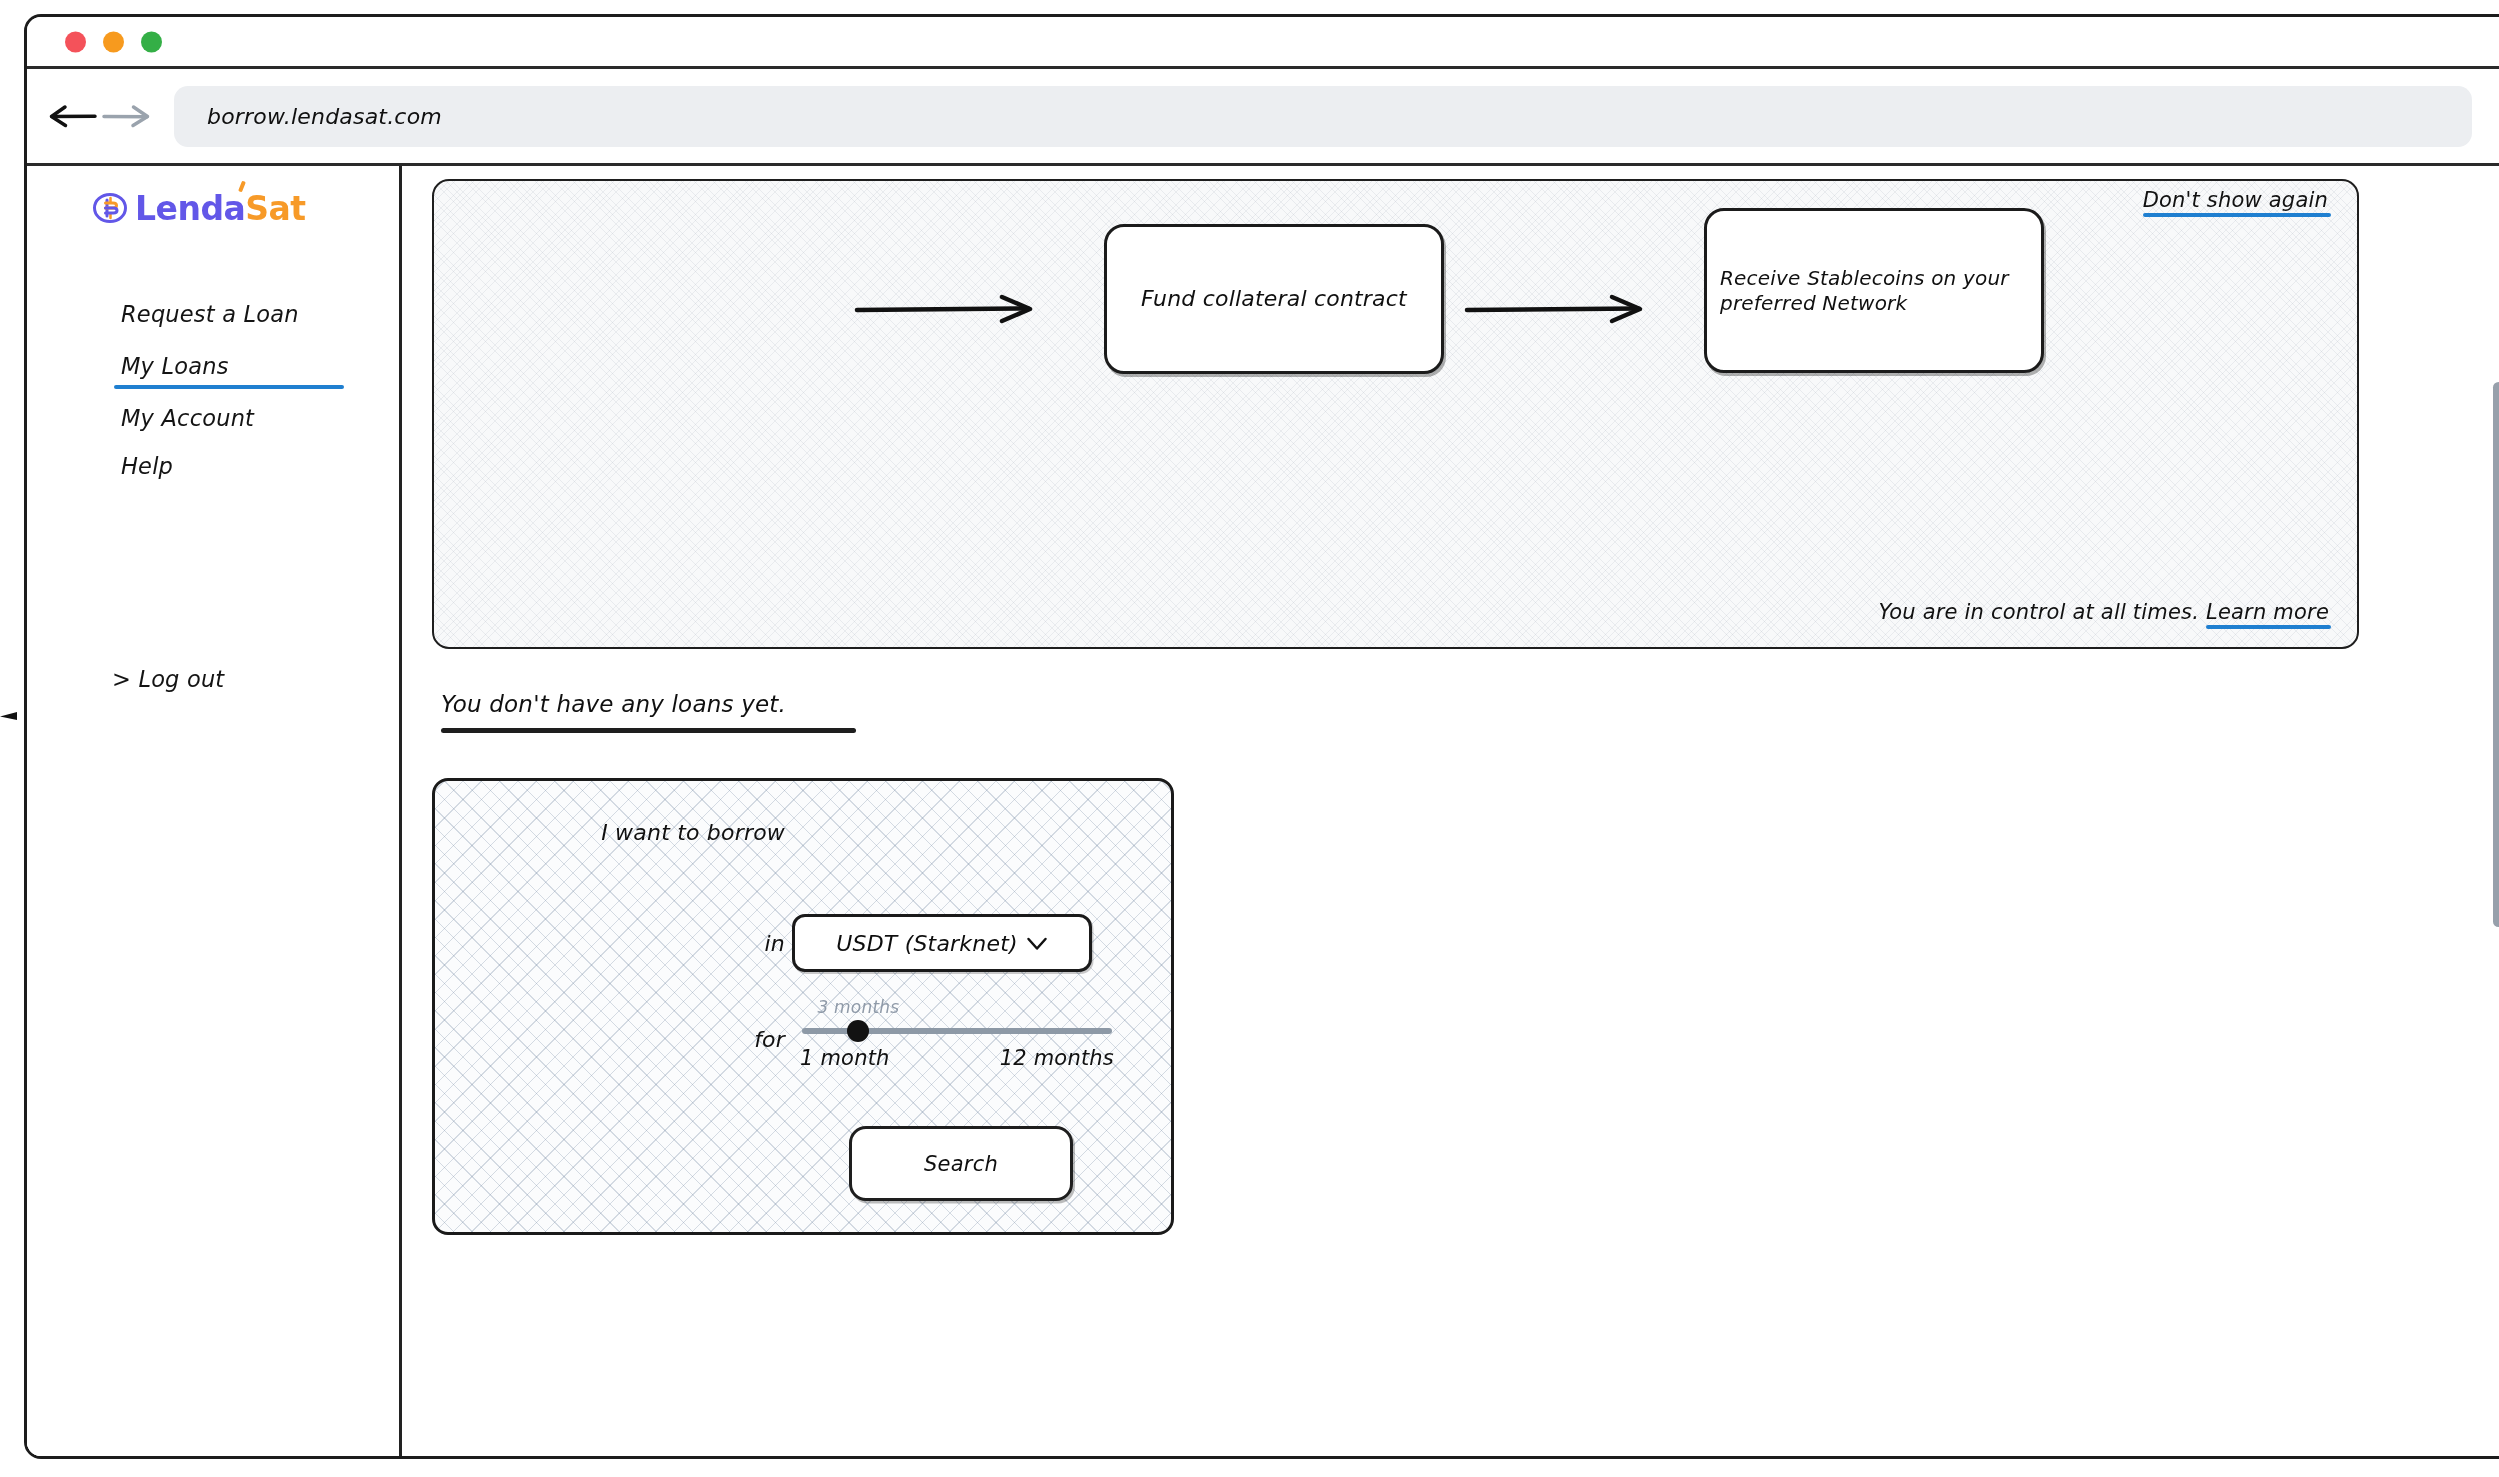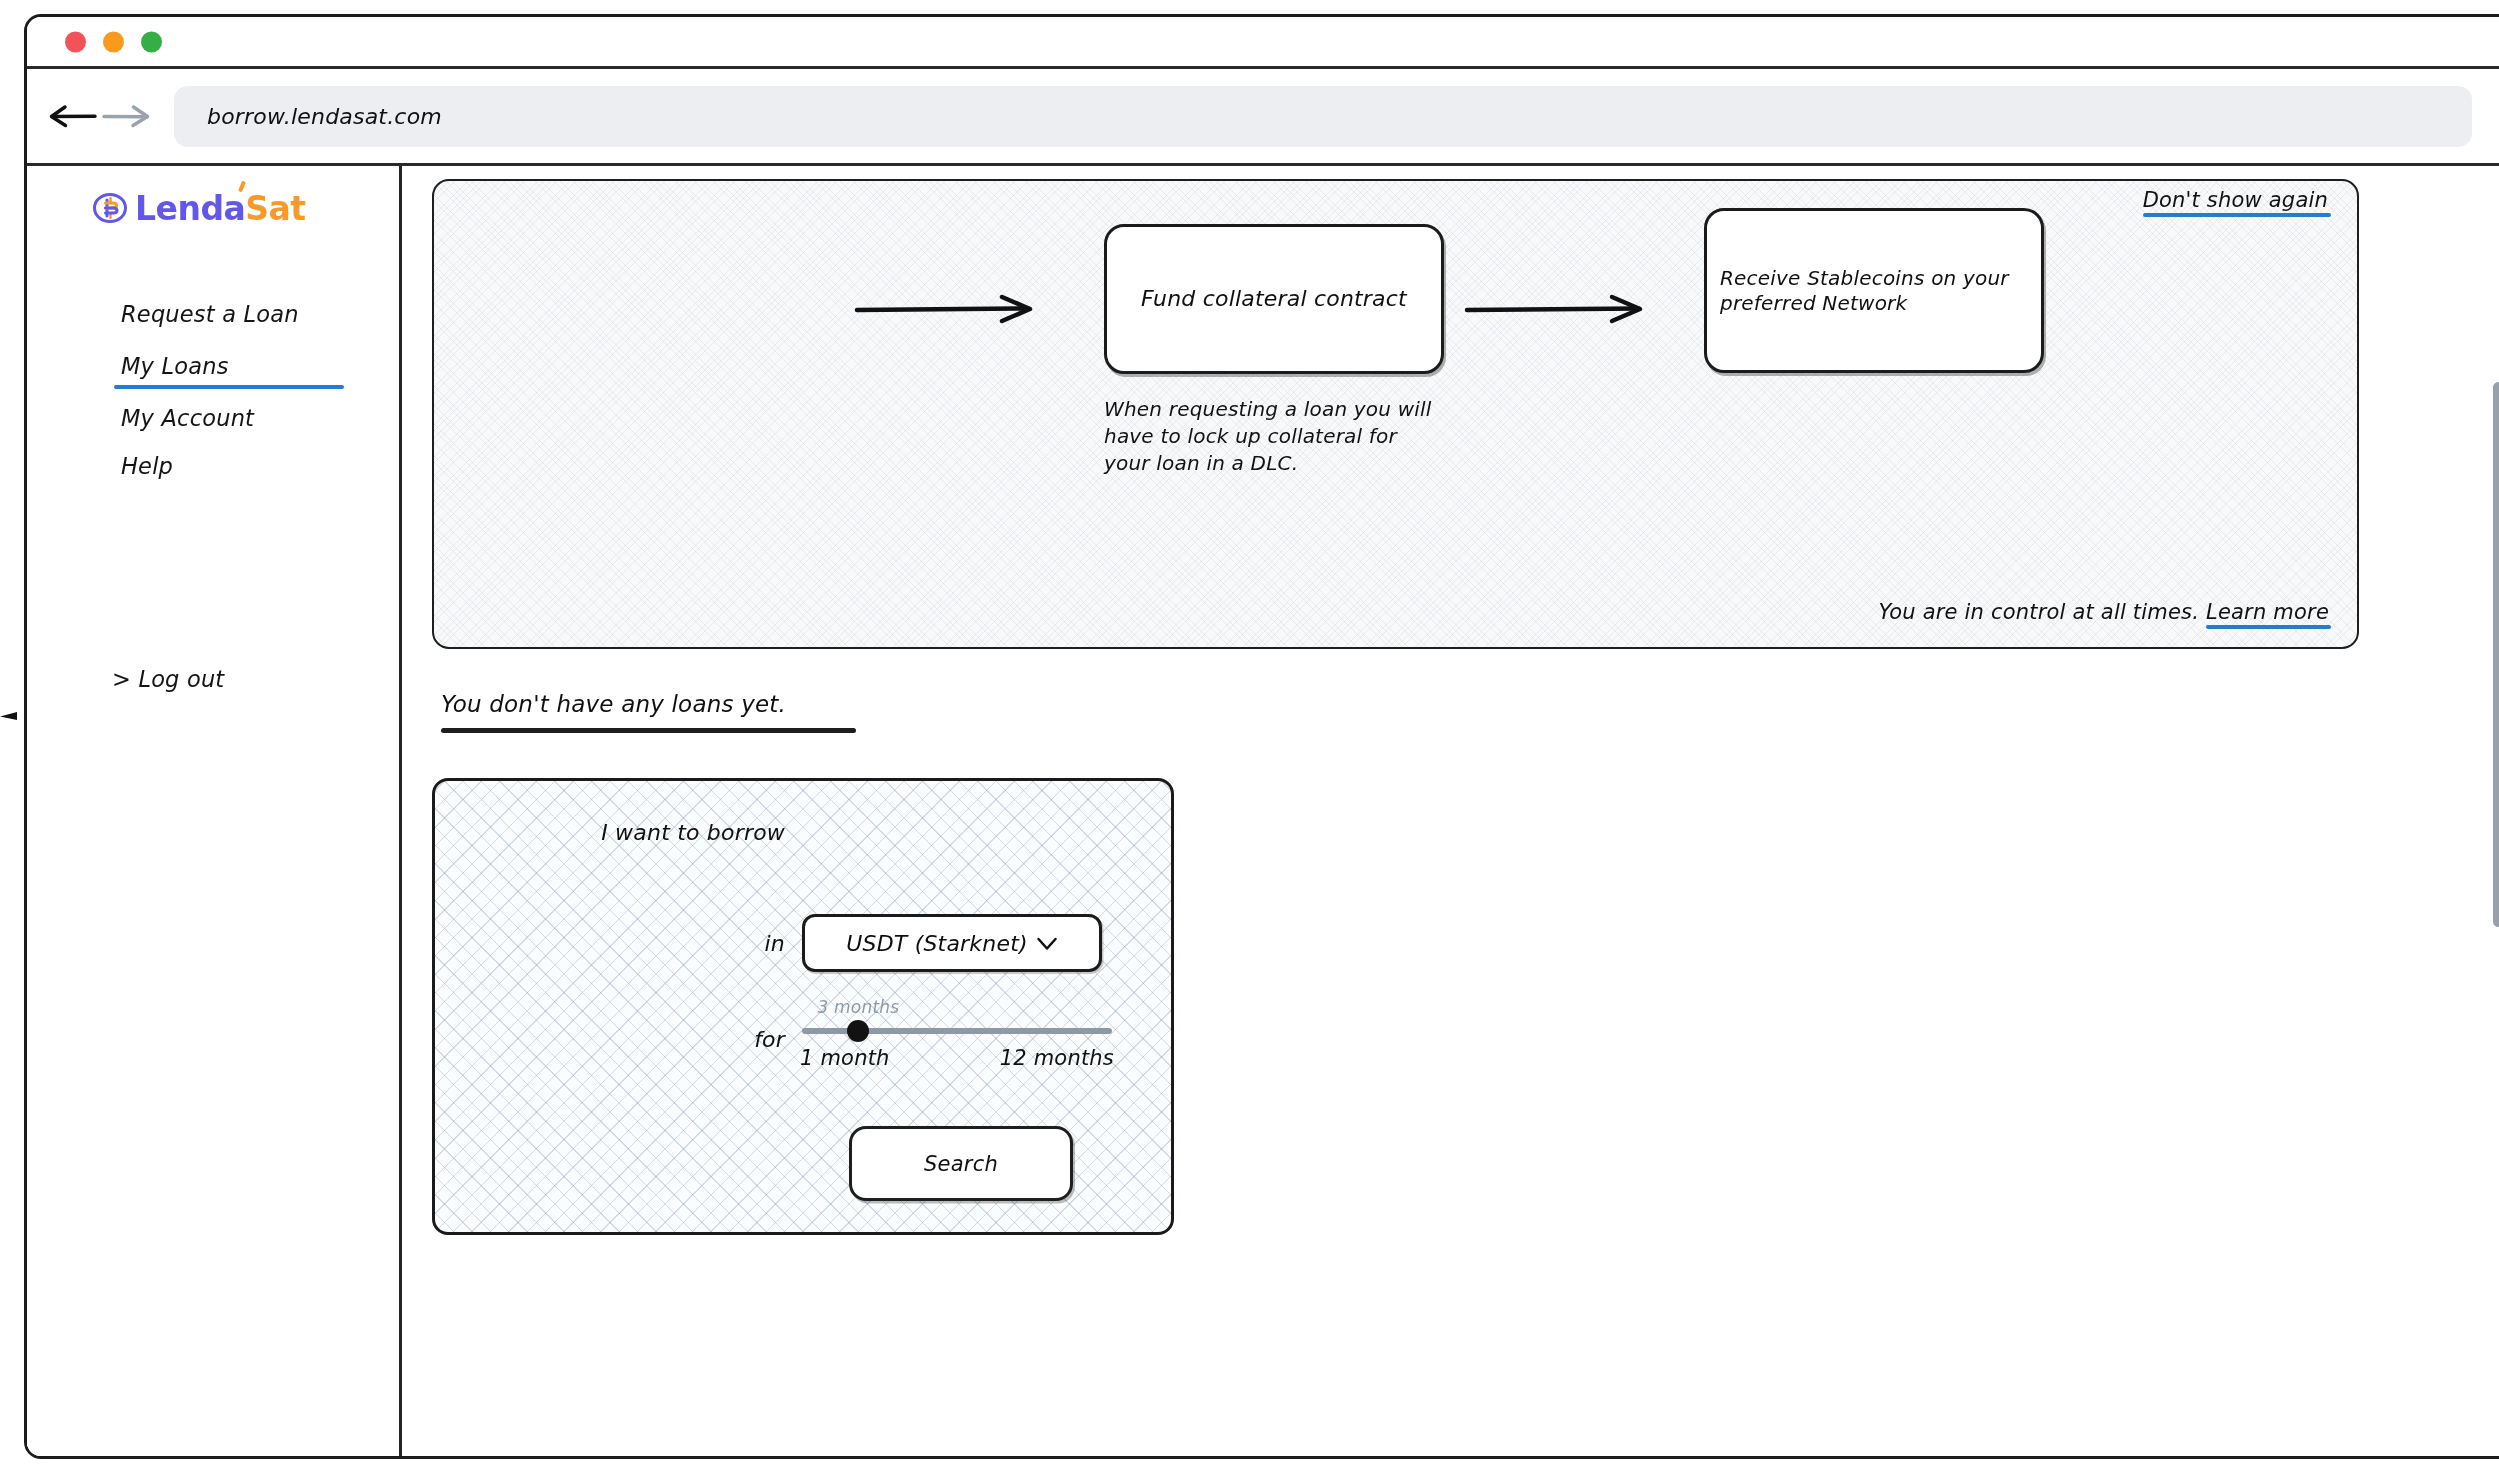--- a/index.html
+++ b/index.html
@@ -358,21 +358,21 @@
     background: #fff;
     display: flex;
     align-items: center;
     justify-content: center;
     box-sizing: border-box;
     box-shadow: 2px 2.5px 0 rgba(20,20,20,0.30);
   }
   #amount-value { font-size: 24px; color: #0e0e0e; }
 
   #row-currency { left: 0; top: 133px; width: 100%; }
-  #row-currency .form-label { width: 350px; padding-right: 17px; }
+  #row-currency .form-label { width: 350px; padding-right: 7px; }
   #currency-select {
     width: 300px;
     height: 58px;
     border: 3px solid #1a1a1a;
     border-radius: 13px;
     background: #fff;
     display: flex;
     align-items: center;
     justify-content: center;
     gap: 8px;
@@ -553,21 +553,20 @@
 
         <svg class="step-arrow arrow-1" viewBox="0 0 380 70">
           <path d="M6 36 L348 33" stroke="#111" stroke-width="9" stroke-linecap="round" fill="none"></path>
           <path d="M296 10 L352 34 L296 58" stroke="#111" stroke-width="9" stroke-linecap="round" stroke-linejoin="round" fill="none"></path>
         </svg>
 
         <div class="step step-2">
           <div class="step-box">
             <span class="step-box-label hand">Fund collateral contract</span>
           </div>
-          <div class="step-desc hand">When requesting a loan you will have to lock up collateral for your loan in a DLC.</div>
         </div>
 
         <svg class="step-arrow arrow-2" viewBox="0 0 380 70">
           <path d="M6 36 L348 33" stroke="#111" stroke-width="9" stroke-linecap="round" fill="none"></path>
           <path d="M296 10 L352 34 L296 58" stroke="#111" stroke-width="9" stroke-linecap="round" stroke-linejoin="round" fill="none"></path>
         </svg>
 
         <div class="step step-3">
           <div class="step-box">
             <span class="step-box-label hand">Receive Stablecoins on your preferred Network</span>

